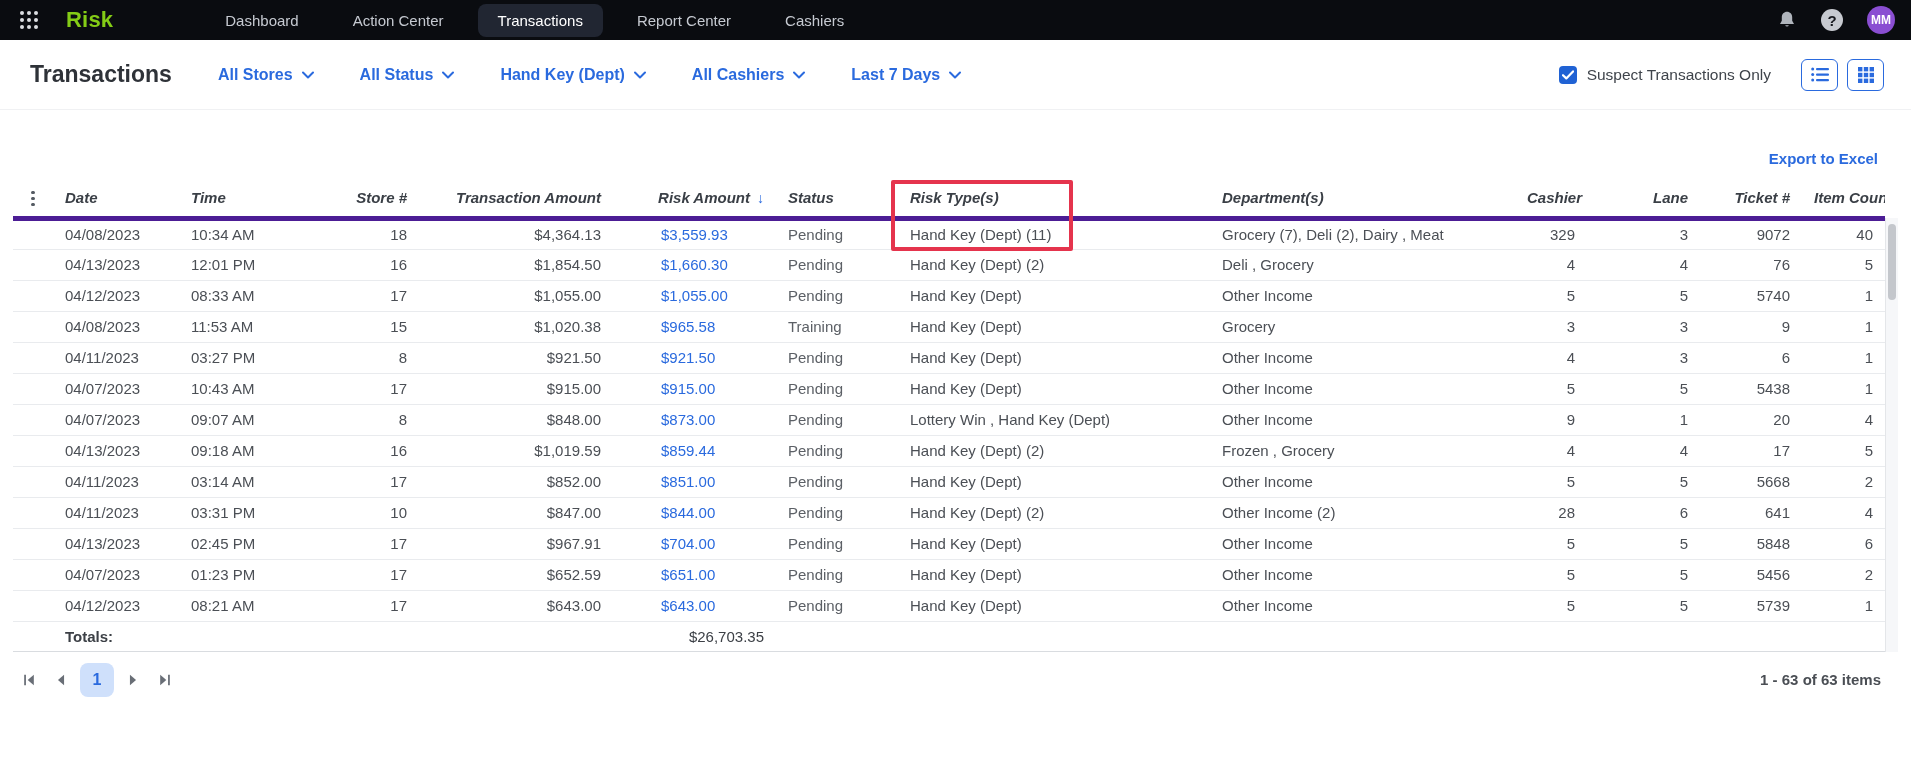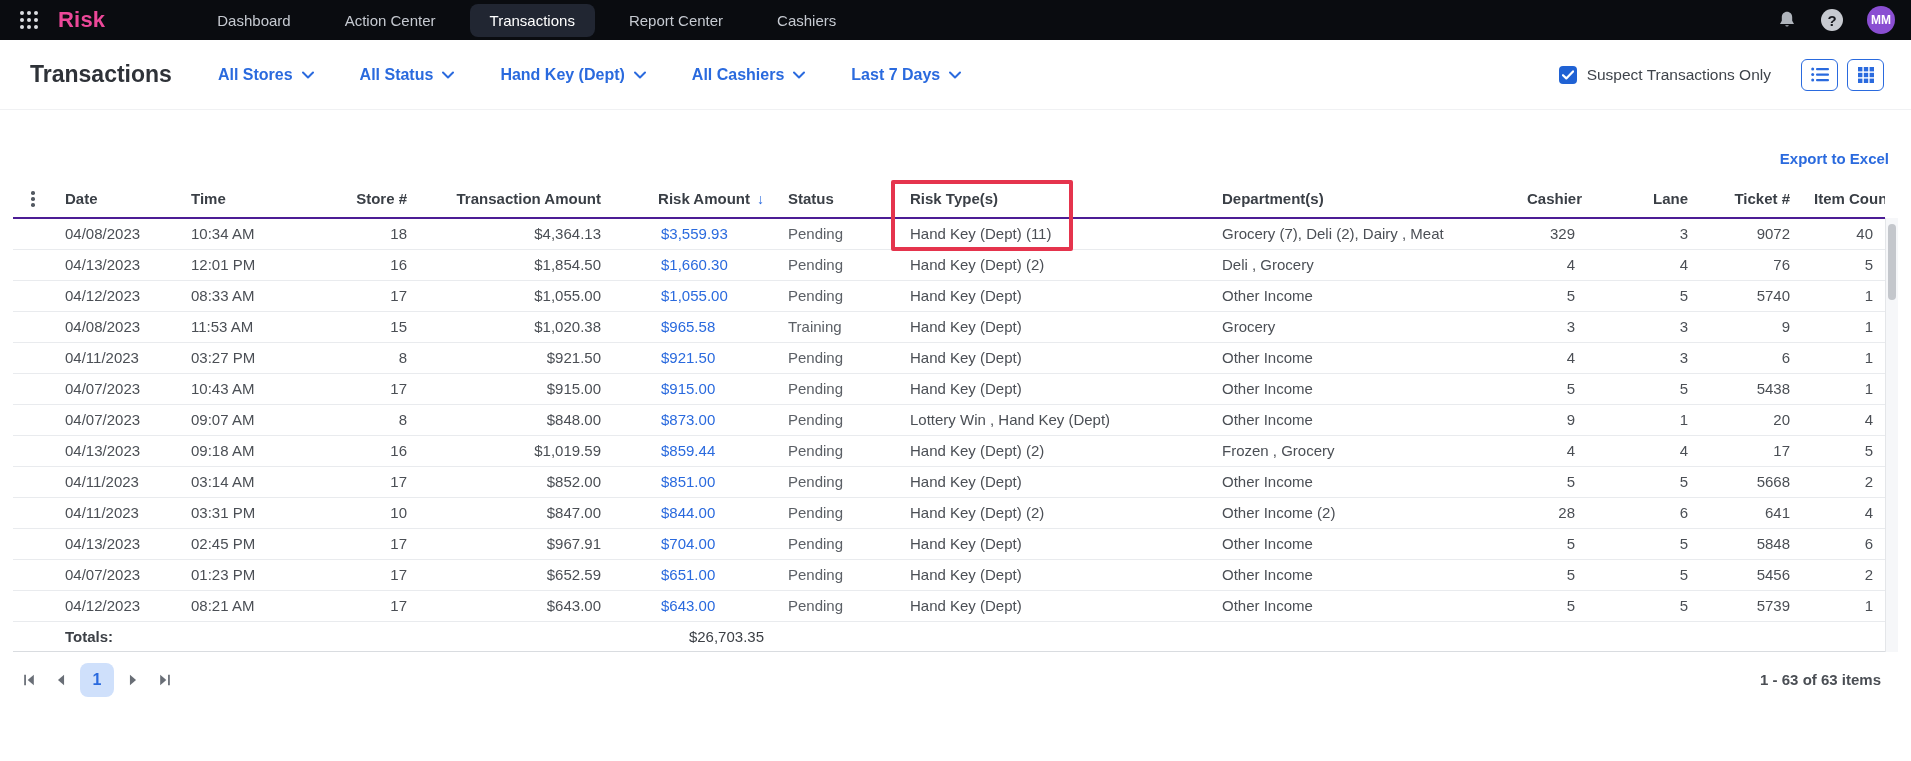--- a/index.html
+++ b/index.html
@@ -3,21 +3,21 @@
 <meta charset="utf-8">
 <style>
   * { margin:0; padding:0; box-sizing:border-box; }
   html,body { width:1911px; height:761px; overflow:hidden; background:#fff;
     font-family:"Liberation Sans","DejaVu Sans",sans-serif; color:#4b4f55; }
 
   
   .navbar { height:40px; background:#0a0c10; display:flex; align-items:center; padding:0 16px 0 20px; }
   .waffle { width:18px; height:18px; display:grid; grid-template-columns:repeat(3,1fr); gap:2.5px; cursor:pointer; }
   .waffle i { width:4px; height:4px; border-radius:50%; background:#dcdee2; }
-  .brand { color:#ec4899; font-size:22px; font-weight:700; margin-left:20px; letter-spacing:.2px; }
+  .brand { color:#84cc16; font-size:22px; font-weight:700; margin-left:28px; letter-spacing:.2px; }
   .nav-items { display:flex; align-items:flex-end; margin-left:92px; gap:14px; }
   .nav-item { color:#c6cad1; font-size:15px; padding:8px 20px; border-radius:8px; cursor:pointer; white-space:nowrap; }
   .nav-item.active { background:#212632; color:#fff; }
   .nav-right { margin-left:auto; display:flex; align-items:center; gap:24px; }
   .icon-btn { cursor:pointer; display:flex; align-items:center; }
   .help-circle { width:22px; height:22px; border-radius:50%; background:#c7cad0; color:#16181d;
     font-weight:700; font-size:15px; display:flex; align-items:center; justify-content:center; }
   .avatar { width:28px; height:28px; border-radius:50%; background:#8a4ed2; color:#fff;
     font-size:12px; font-weight:700; display:flex; align-items:center; justify-content:center; cursor:pointer; }
 
@@ -29,28 +29,28 @@
   .chev { width:12px; height:8px; }
   .toolbar-right { margin-left:auto; display:flex; align-items:center; }
   .checkbox { width:18px; height:18px; border-radius:4px; background:#2062d4; display:flex;
     align-items:center; justify-content:center; cursor:pointer; flex:0 0 auto; }
   .cb-label { font-size:15.5px; color:#3f444b; margin-left:10px; margin-right:30px; white-space:nowrap; }
   .view-btn { width:37px; height:32px; border:1.5px solid #2a6ade; border-radius:6px; background:#fff;
     display:flex; align-items:center; justify-content:center; cursor:pointer; }
   .view-btn + .view-btn { margin-left:9px; }
 
   
-  .export-row { display:flex; justify-content:flex-end; padding:40px 22px 0; }
+  .export-row { display:flex; justify-content:flex-end; padding:40px 33px 0; }
   .export-link { color:#2a6ade; font-size:15px; font-weight:600; cursor:pointer; }
 
   
   .table-wrap { position:relative; margin:12px 13px 0; }
   table { border-collapse:collapse; table-layout:fixed; width:1872px; }
   th, td { padding:0 12px; font-size:15px; overflow:hidden; white-space:nowrap; }
-  thead th { height:39px; font-weight:700; color:#3a3f46; text-align:left; border-bottom:2px solid #4c1d95; cursor:pointer; }
+  thead th { height:39px; font-weight:700; color:#3a3f46; text-align:left; border-bottom:5px solid #4c1d95; cursor:pointer;font-style:italic; }
   tbody td { height:31px; border-bottom:1px solid #e9ebee; color:#4b4f55; }
   .num { text-align:right; }
   th.num { text-align:right; }
   .c-kebab { text-align:center; padding:0 4px; }
   .kebab { display:inline-flex; flex-direction:column; gap:2.5px; cursor:pointer; vertical-align:middle; }
   .kebab i { width:3.5px; height:3.5px; border-radius:50%; background:#545a62; }
   .sort-arrow { color:#2a6ade; font-size:14px; margin-left:7px; font-weight:400; }
   .link { color:#2a6ade; cursor:pointer;margin-left:36px; }
   td.status { color:#5c6066; }
   tr.totals td { height:30px; border-top:1px solid #22c55e; border-bottom:1px solid #d9dce0; color:#3c4046; }

